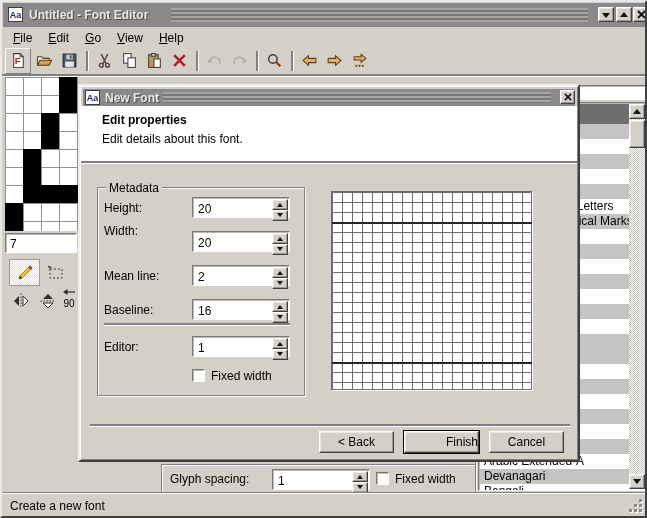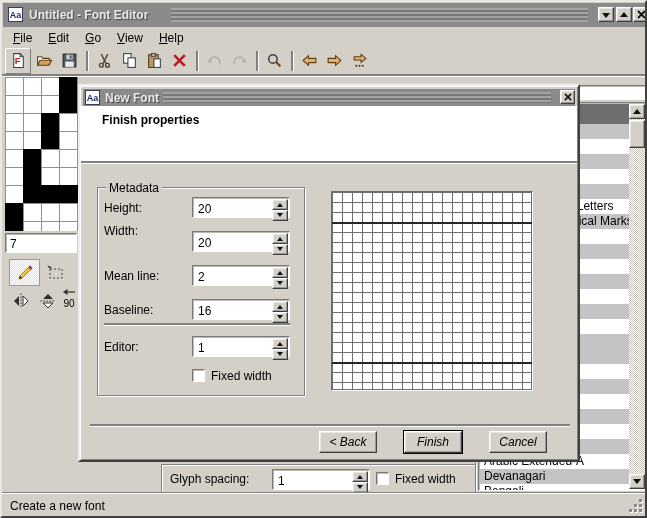--- a/index.html
+++ b/index.html
@@ -92,22 +92,22 @@
   .tri-u{width:0;height:0;border:3px solid transparent;border-bottom:4px solid #101010;margin-bottom:2px;}
   .tri-d{width:0;height:0;border:3px solid transparent;border-top:4px solid #101010;margin-top:2px;}
   .checkbox{position:absolute;width:13px;height:13px;background:#fff;border:1px solid;
     border-color:#7a7a7a #fff #fff #7a7a7a;box-shadow:inset 1px 1px 0 #bdb9b1;box-sizing:border-box;}
   #pgrid{left:251px;top:105px;width:202px;height:200px;background:#fff;
     border:1px solid;border-color:#6a6a6a #fff #fff #6a6a6a;box-sizing:border-box;
     background-image:repeating-linear-gradient(90deg,#6e6e6e 0 1px,transparent 1px 10px),
                      repeating-linear-gradient(180deg,#6e6e6e 0 1px,transparent 1px 10px);
     box-shadow:inset -1px 0 0 #6e6e6e, inset 0 -1px 0 #6e6e6e;}
   .pline{position:absolute;left:0;right:0;height:2px;background:#262626;}
-  .dlg-btn{position:absolute;width:58px;height:22px;text-align:center;line-height:20px;font-style:italic;}
-  .default-btn{box-shadow:0 0 0 1px #000, inset -1px -1px 0 #9a9a9a, inset 1px 1px 0 #e8e8e4;}
+  .dlg-btn{position:absolute;width:75px;height:22px;text-align:center;line-height:20px;}
+  .default-btn{box-shadow:0 0 0 1px #000, inset -1px -1px 0 #9a9a9a, inset 1px 1px 0 #e8e8e4;text-align:right;}
   .grip-dot{position:absolute;width:3px;height:3px;background:#8a8a8a;box-shadow:1px 1px 0 #fff;}
 </style>
 </head>
 <body>
 
 <div id="screen">
 
   <div class="abs titlebar" style="left:1px;top:1px;width:643px;height:24px;">
     <div class="stripes" style="left:168px;right:58px;top:5px;bottom:5px;"></div>
     <div class="appicon" style="left:5px;top:4px;">Aa</div>
@@ -356,21 +356,22 @@
       <div class="appicon" style="left:2px;top:1px;">Aa</div>
       <div class="title-text" style="left:22px;top:2px;">New Font</div>
       <div class="abs btn3d winbtn" style="left:477px;top:1px;width:15px;height:14px;">
         <svg width="8" height="8" viewBox="0 0 9 9">
           <path d="M1 1l7 7M8 1L1 8" stroke="#101010" stroke-width="1.8"></path>
           </svg>
       </div>
     </div>
 
     <div id="dlg-header" class="abs">
-      <div class="abs" style="left:21px;top:7px;font-weight:bold;">Finish properties</div>
+      <div class="abs" style="left:21px;top:7px;font-weight:bold;">Edit properties</div>
+      <div class="abs" style="left:21px;top:26px;">Edit details about this font.</div>
     </div>
     <div id="dlg-header-div" class="abs hdiv"></div>
 
     <div class="abs groupbox" style="left:17px;top:101px;width:206px;height:207px;">
       <div class="grouplegend">Metadata</div>
     </div>
     <div class="fieldrow-label" style="top:115px;">Height:</div>
     <div class="spinbox sunken" style="left:112px;top:111px;">
       <input value="20" style="">
       <div class="spin">

